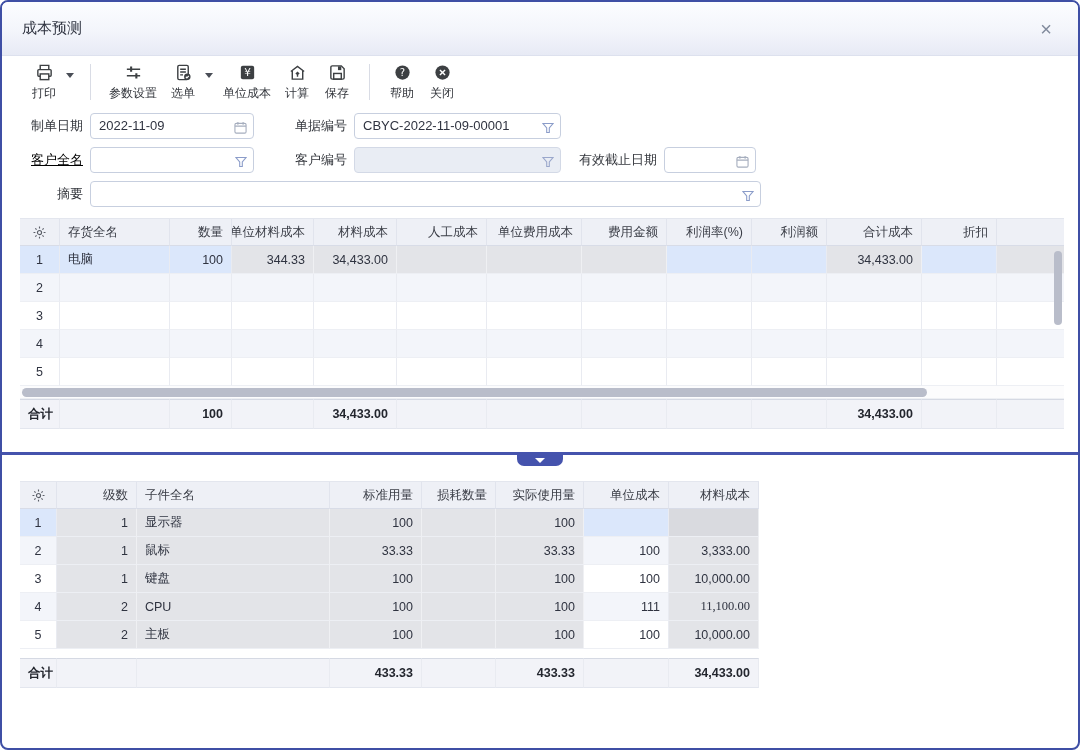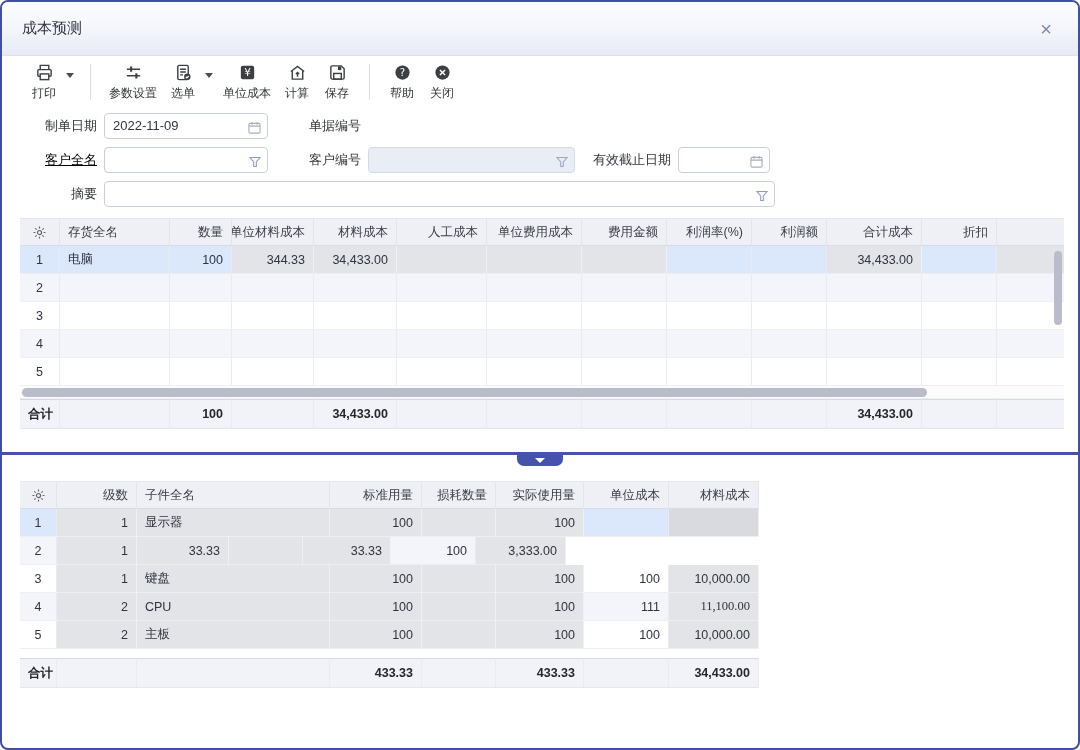--- a/index.html
+++ b/index.html
@@ -15,21 +15,21 @@
   .toolbar { display:flex; align-items:center; padding:6px 0 4px 22px; height:50px; background:#fff; }
   .tbtn { display:flex; flex-direction:column; align-items:center; justify-content:center; min-width:40px; padding:0 6px; cursor:pointer; color:#33363c; }
   .tbtn svg { width:19px; height:19px; display:block; }
   .tbtn .tlabel { font-size:12px; margin-top:3px; white-space:nowrap; color:#33363c; }
   .tgroup { display:flex; align-items:center;font-family:Liberation Mono, monospace; }
   .caret { width:0; height:0; border-left:4.5px solid transparent; border-right:4.5px solid transparent; border-top:5px solid #4a4e57; margin:0 4px 14px 2px; }
   .tsep { width:1px; height:36px; background:#d9dce5; margin:0 12px; }
 
   
   .form { padding:6px 0 4px 0; }
-  .frow { display:flex; align-items:center; height:27px; margin:0 0 7px 17px; }
+  .frow { display:flex; align-items:center; height:27px; margin:0 0 7px 3px; }
   .flabel { font-size:13px; color:#33363c; text-align:right; white-space:nowrap; }
   .flink { font-size:13px; color:#000000; text-decoration:underline; cursor:pointer; white-space:nowrap; text-align:right; }
   .w58 { width:58px; margin-left:20px; }
   .fwrap { position:relative; margin-left:7px; }
   .fwrap input { width:100%; height:26px; border:1px solid #c7cfdf; border-radius:4px; font-size:13px; color:#2f3340; padding:0 24px 0 8px; background:#fff; outline:none; font-family:inherit; }
   .fwrap input:disabled { background:#e9edf4; border-color:#d3d9e6; }
   .fwrap .ficon { position:absolute; right:7px; top:7px; pointer-events:none; }
   .lbl2 { margin-left:41px; }
   .lbl3 { margin-left:18px; }
 
@@ -169,20 +169,26 @@
     <div class="frow">
       <span class="flabel w58">制单日期</span>
       <span class="fwrap" style="width:164px;">
         <input value="2022-11-09" style="">
         <span class="ficon"><svg width="13" height="13" viewBox="0 0 14 14" fill="none" stroke="#a6aebe" stroke-width="1.2">
               <rect x="1" y="2.5" width="12" height="10.5" rx="1.5"></rect>
               <path d="M1 5.5h12M4.2 1v3M9.8 1v3"></path>
             </svg></span>
       </span>
       <span class="flabel lbl2">单据编号</span>
+      <span class="fwrap" style="width:207px;">
+        <input value="CBYC-2022-11-09-00001" style="">
+        <span class="ficon"><svg width="12" height="12" viewBox="0 0 12 12" fill="none" stroke="#8b9cc9" stroke-width="1.1">
+              <path d="M1 1.5h10L7.3 6v4.5H4.7V6z"></path>
+            </svg></span>
+      </span>
     </div>
     <div class="frow">
       <span class="flink w58">客户全名</span>
       <span class="fwrap" style="width:164px;">
         <input value="" style="">
         <span class="ficon"><svg width="12" height="12" viewBox="0 0 12 12" fill="none" stroke="#8b9cc9" stroke-width="1.1">
               <path d="M1 1.5h10L7.3 6v4.5H4.7V6z"></path>
             </svg></span>
       </span>
       <span class="flabel lbl2">客户编号</span>
@@ -359,20 +365,21 @@
         <div class="td al c-gray" style="width: 193px;">显示器</div>
         <div class="td ar c-gray" style="width: 92px;">100</div>
         <div class="td ar c-gray" style="width: 74px;"></div>
         <div class="td ar c-gray" style="width: 88px;">100</div>
         <div class="td ar c-blue" style="width: 85px;"></div>
         <div class="td ar c-dark" style="width: 90px;"></div>
       </div>
       <div class="tr alt">
         <div class="td ac" style="width: 37px;">2</div>
         <div class="td ar c-gray" style="width: 80px;">1</div>
+        <div class="td al c-gray" style="width: 193px;">鼠标</div>
         <div class="td ar c-gray" style="width: 92px;">33.33</div>
         <div class="td ar c-gray" style="width: 74px;"></div>
         <div class="td ar c-gray" style="width: 88px;">33.33</div>
         <div class="td ar" style="width: 85px;">100</div>
         <div class="td ar c-gray" style="width: 90px;">3,333.00</div>
       </div>
       <div class="tr">
         <div class="td ac" style="width: 37px;">3</div>
         <div class="td ar c-gray" style="width: 80px;">1</div>
         <div class="td al c-gray" style="width: 193px;">键盘</div>

